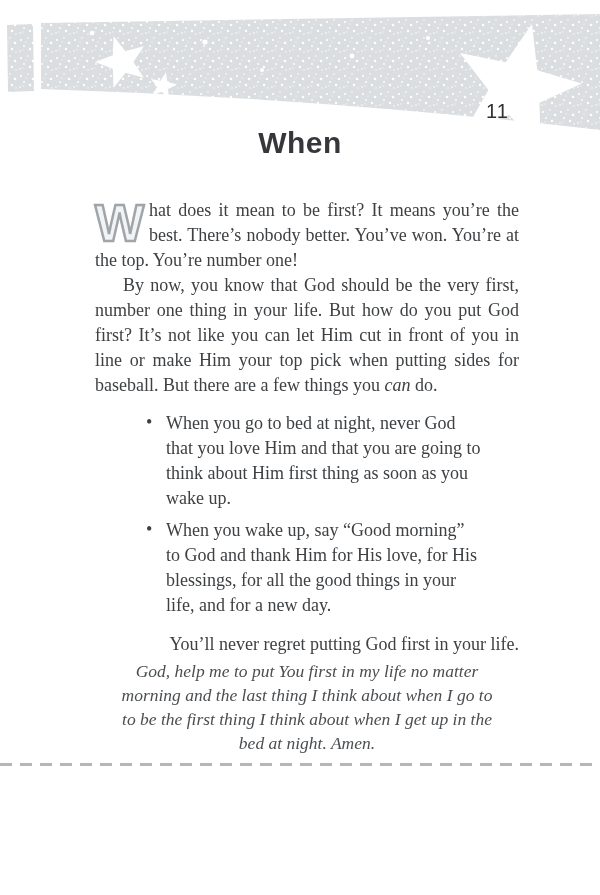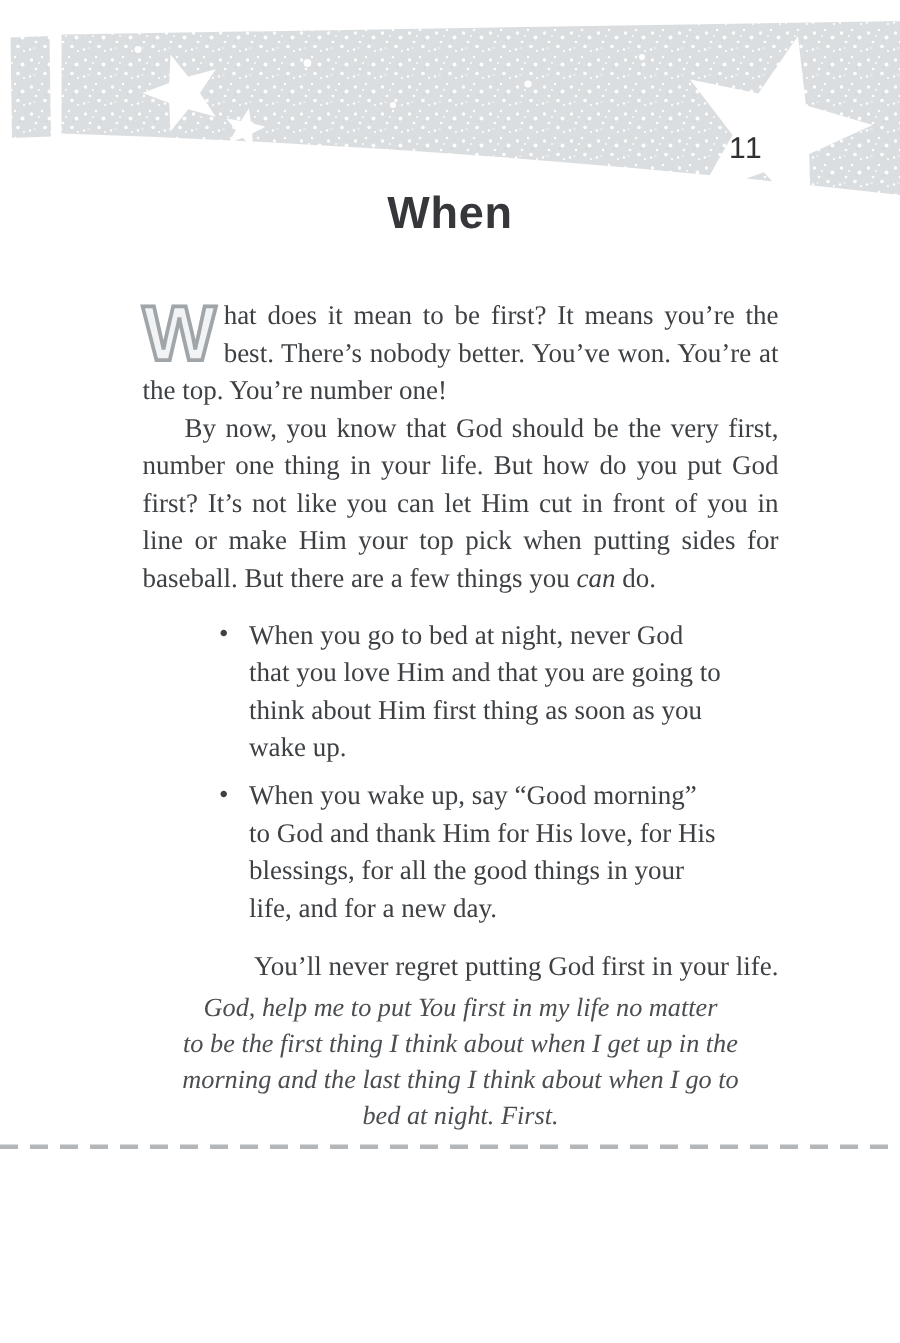--- a/index.html
+++ b/index.html
@@ -8,21 +8,21 @@
     width:600px;height:895px;
     background:#ffffff;
     overflow:hidden;
     font-family:"Liberation Serif",serif;
     color:#3e4144;
   }
   
   .header-band{position:absolute;top:0;left:0;width:600px;height:180px;z-index:1;}
   
   .page-number{
-    position:absolute;top:88px;left:486px;z-index:3;
+    position:absolute;top:100px;left:486px;z-index:3;
     font-family:"Liberation Sans",sans-serif;
     font-size:20px;color:#2f3133;letter-spacing:1px;
   }
   
   .chapter-title{
     position:absolute;top:126px;left:0;width:600px;z-index:3;
     text-align:center;
     font-family:"Liberation Sans",sans-serif;
     font-weight:bold;font-size:30px;color:#35373a;letter-spacing:0.5px;
   }
@@ -141,19 +141,19 @@
       <li>
         <span class="bullet-dot">•</span>
         <span>When you wake up, say “Good morning” to God and thank Him for His love, for His blessings, for all the good things in your life, and for a new day.</span>
       </li>
     </ul>
 
     <p class="closing-line">You’ll never regret putting God first in your life.</p>
 
     <div class="prayer">
       <div>God, help me to put You first in my life no matter</div>
+      <div>morning and the last thing I think about when I go to</div>
       <div>to be the first thing I think about when I get up in the</div>
-      <div>morning and the last thing I think about when I go to</div>
-      <div>bed at night. First.</div>
+      <div>bed at night. Amen.</div>
     </div>
 
   </div>
 </div>
 
 </body></html>

